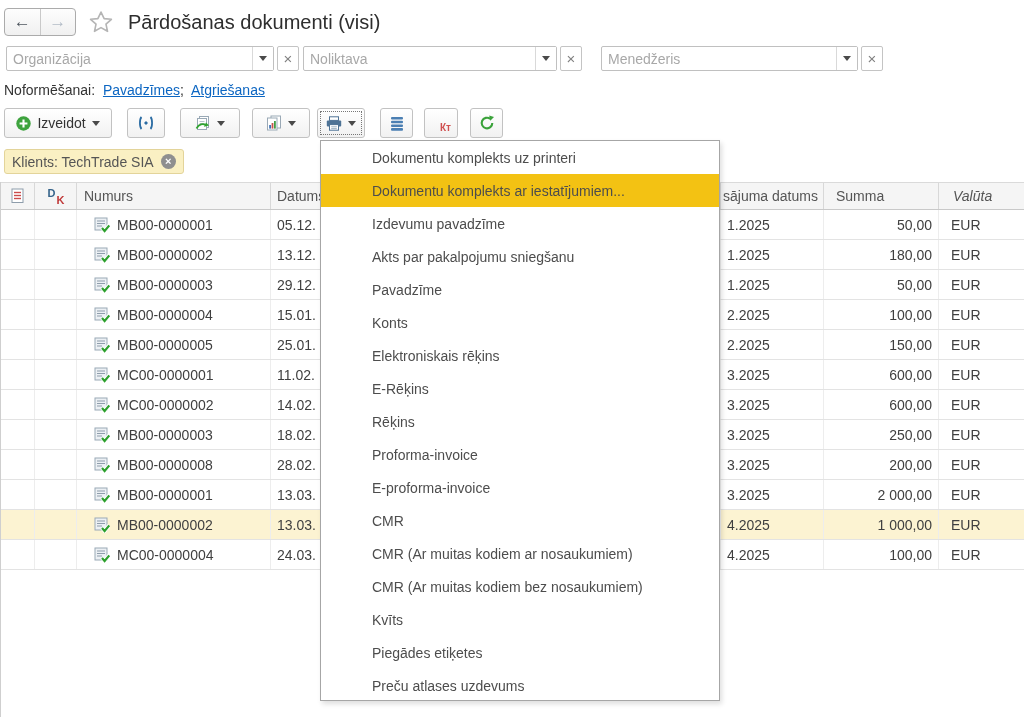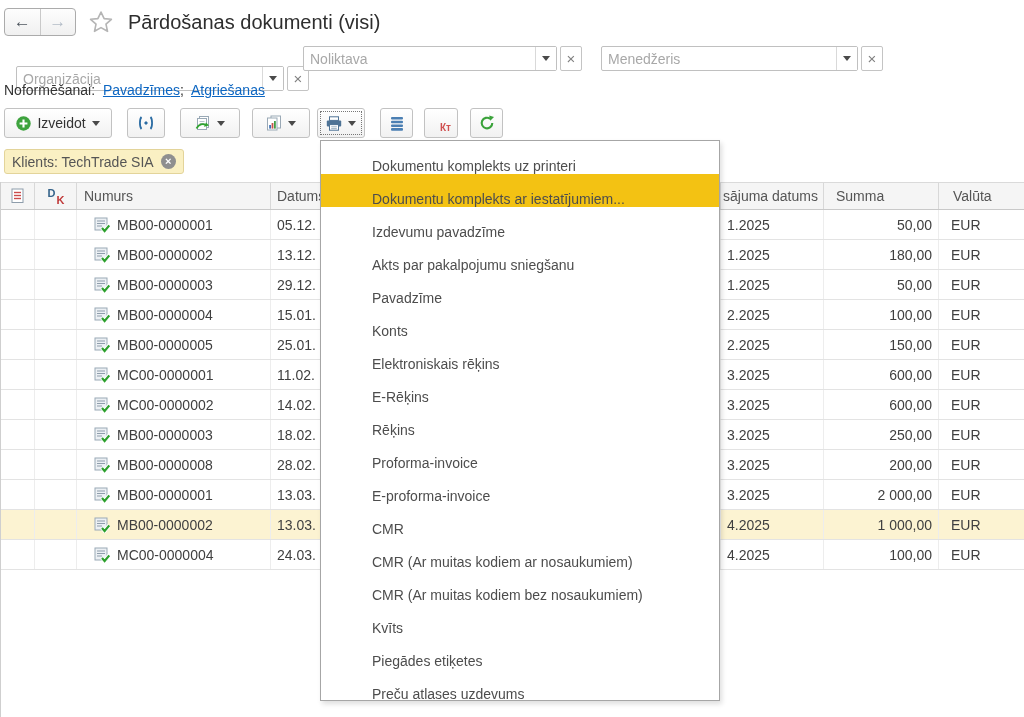--- a/index.html
+++ b/index.html
@@ -77,60 +77,60 @@
     background: #F5F5F5; border-top: 1px solid #DADADA; border-bottom: 1px solid #C9C9C9;
     font-size: 14px; color: #555;
   }
   .thead > div { border-right: 1px solid #D8D8D8; display: flex; align-items: center; overflow: hidden; white-space: nowrap; }
   .th-state { justify-content: center; }
   .th-dk { justify-content: center; }
   .th-num { padding-left: 7px; }
   .th-date { padding-left: 6px; }
   .th-pay { padding-left: 2px; }
   .th-sum { padding-left: 12px; }
-  .th-cur { padding-left: 14px; }
+  .th-cur { padding-left: 14px; font-style: italic; }
   .dk .d { position: relative; top: -4px; color: #36648B; font-weight: bold; font-size: 11px; }
   .dk .k { position: relative; top: 3px; left: 1px; color: #C03A3A; font-weight: bold; font-size: 11px; }
   .trow {
     height: 30px; display: grid; grid-template-columns: 34px 42px 194px 450px 103px 115px 86px;
     border-bottom: 1px solid #E3E3E3; font-size: 14px; color: #3F3F3F; background: #fff; cursor: default;
   }
   .trow.selected { background: var(--selected-row-bg, #FCF3D2); }
   .trow .cell { border-right: 1px solid #EDEDED; display: flex; align-items: center; overflow: hidden; white-space: nowrap; }
   .c-num { padding-left: 17px; gap: 7px; }
   .c-date { padding-left: 6px; }
   .c-pay { padding-left: 6px; }
   .c-sum { justify-content: flex-end; padding-right: 6px; }
   .c-cur { padding-left: 12px; }
   .docicon { display: inline-flex; flex: 0 0 auto; }
   
   #print-menu {
     position: absolute; left: 320px; top: 140px; width: 400px; height: 561px; z-index: 10;
     background: #fff; border: 1px solid #A6A6A6; box-shadow: 2px 3px 5px rgba(0,0,0,0.13);
   }
-  .menu-item { height: 33px; display: flex; align-items: flex-end; padding-left: 51px; font-size: 14px; color: #4D4D4D; white-space: nowrap; cursor: pointer; }
+  .menu-item { height: 33px; display: flex; align-items: center; padding-left: 51px; font-size: 14px; color: #4D4D4D; white-space: nowrap; cursor: pointer; }
   .menu-item.highlight { background: var(--menu-highlight, #F3C213); }
 </style>
 </head>
 <body>
 
 <div class="nav-group">
   <button class="nav-btn back"><span>←</span></button>
   <button class="nav-btn fwd"><span>→</span></button>
 </div>
 
 <span class="star">
   <svg width="26" height="26" viewBox="0 0 24 24">
       <path d="M12 2.8l2.9 6.1 6.7.6-5 4.5 1.4 6.6L12 17.2l-6 3.4 1.4-6.6-5-4.5 6.7-.6z" fill="#fff" stroke="#B5B5B5" stroke-width="1.5" stroke-linejoin="round"></path>
     </svg>
 </span>
 
 <div class="page-title">Pārdošanas dokumenti (visi)</div>
 
-<div class="combo" style="left:16px;margin-top:20px;">
+<div class="combo" style="left:6px;">
   <div class="field" style="width:268px;">
     <input placeholder="Organizācija" style="">
     <button class="dd">
         <i class="caret"></i>
       </button>
   </div>
   <button class="clear">×</button>
 </div>
 
 <div class="combo" style="left:303px;">

